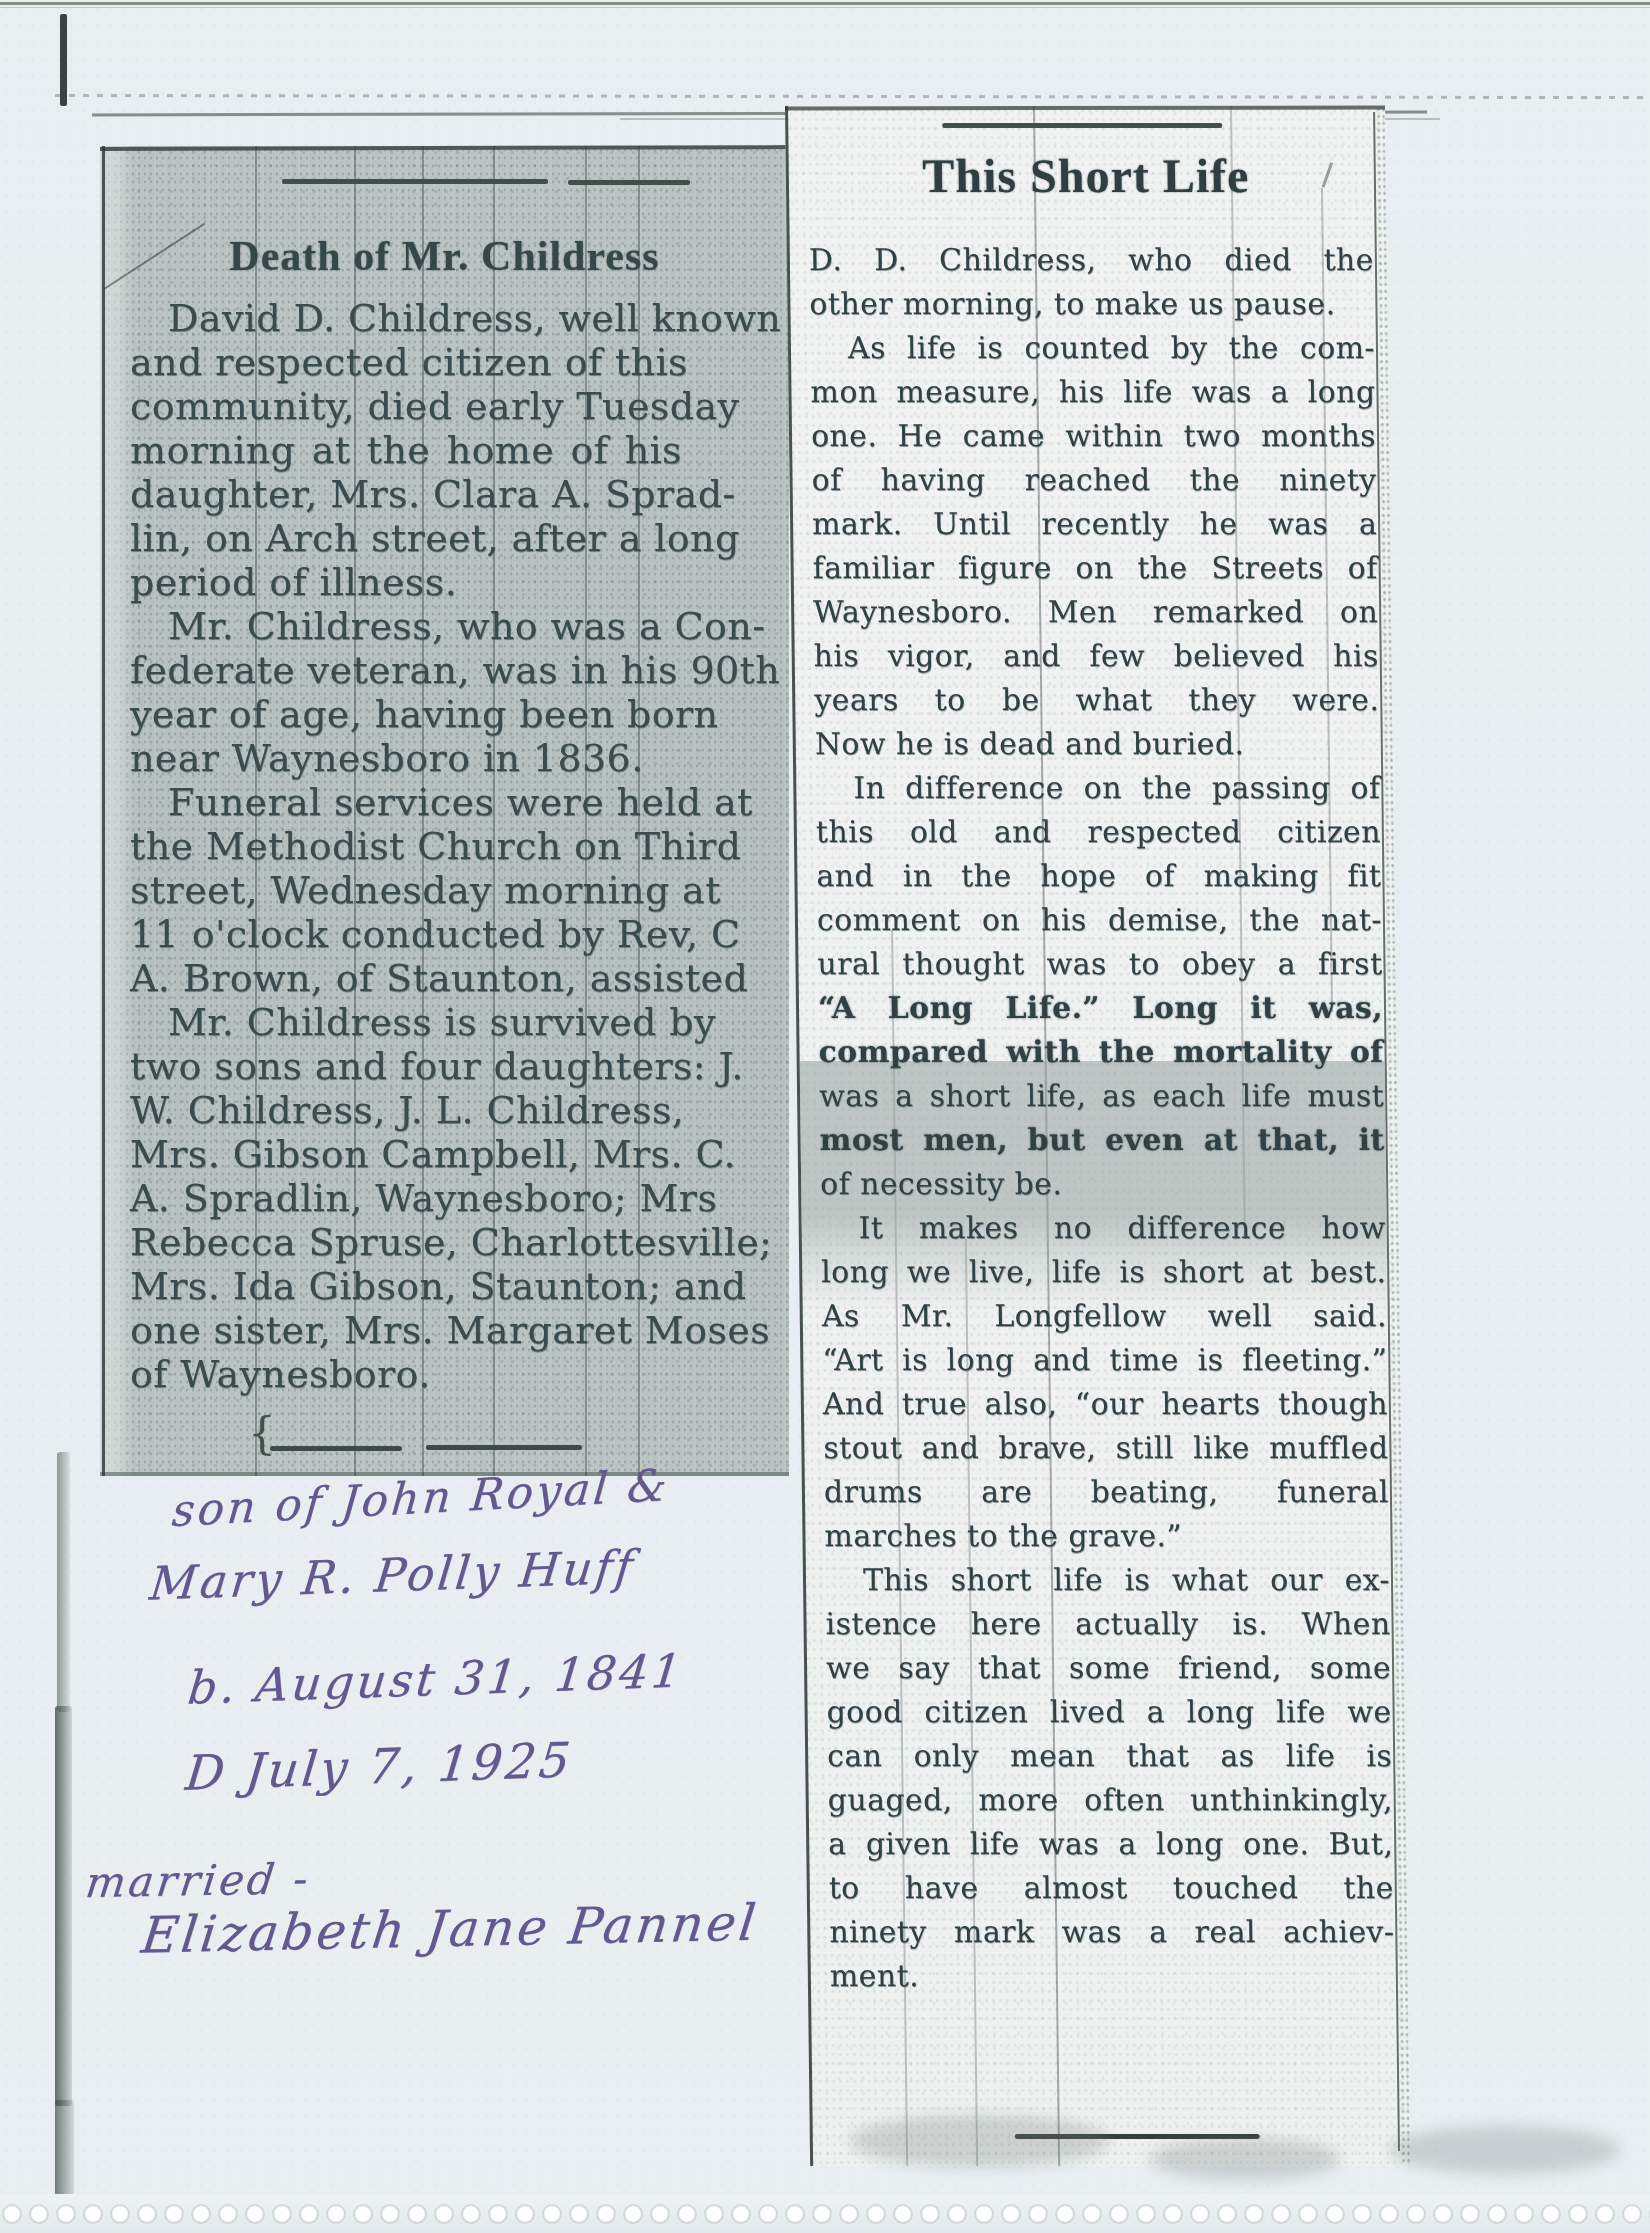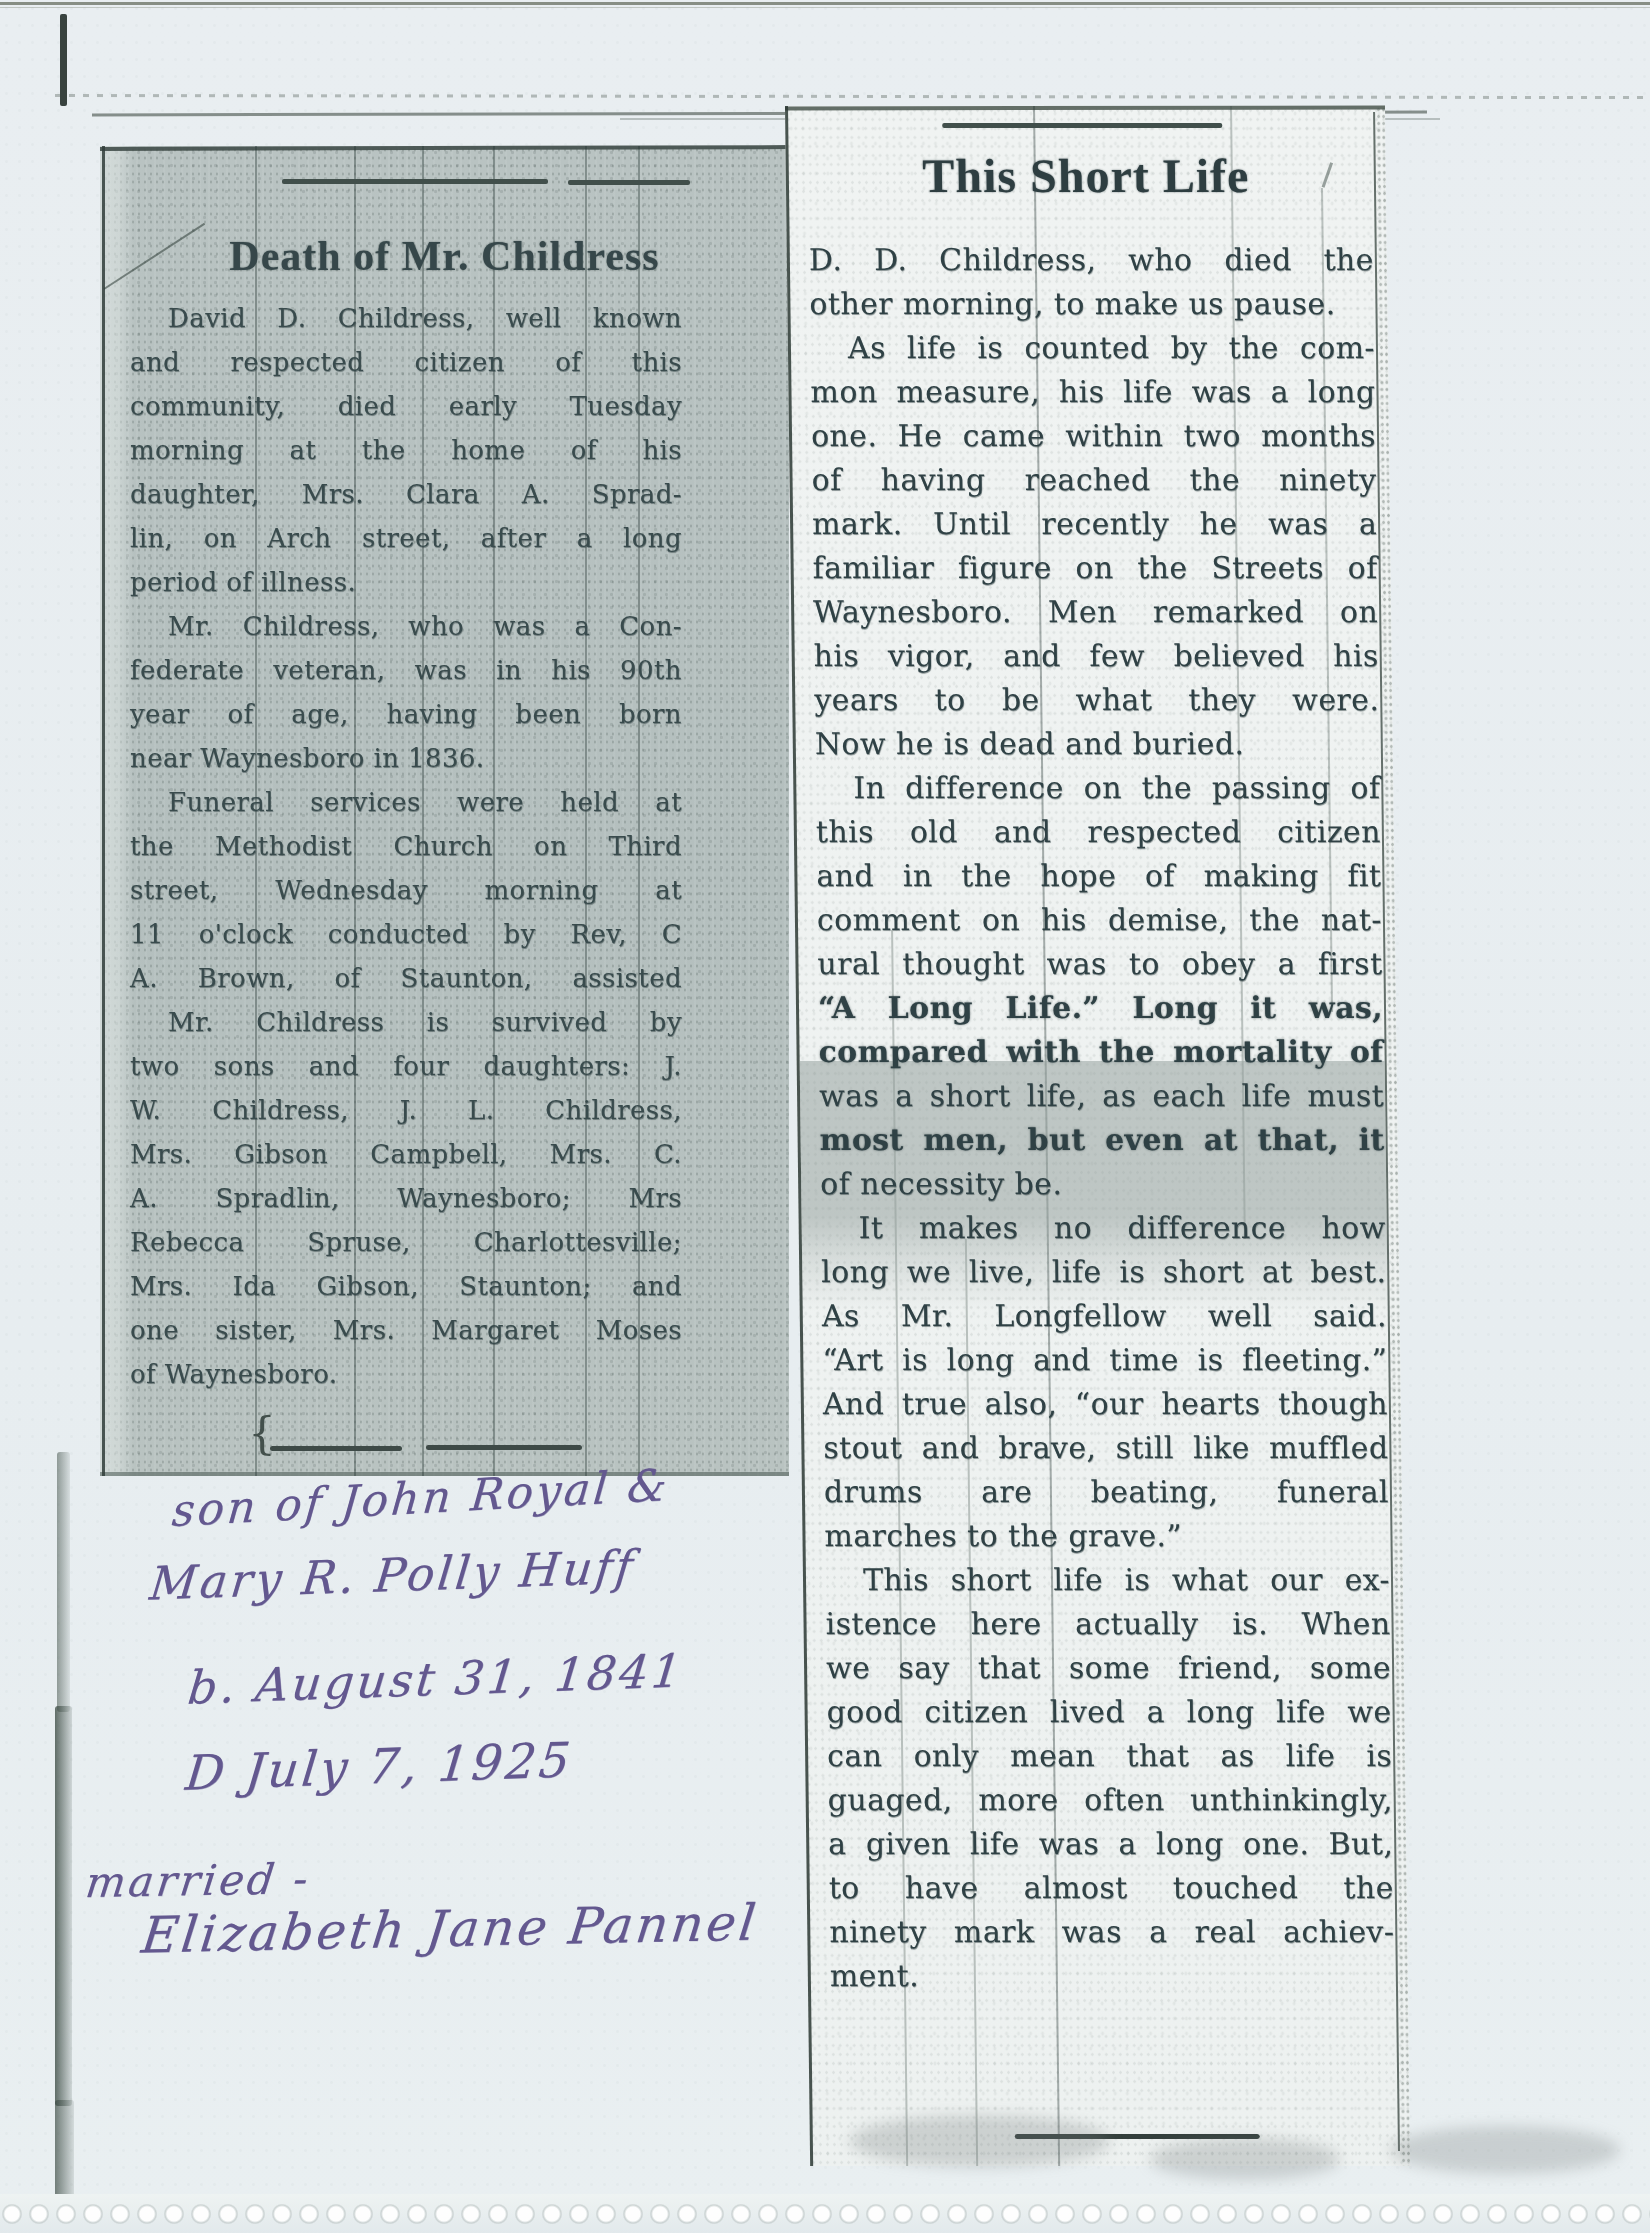--- a/index.html
+++ b/index.html
@@ -51,21 +51,21 @@
   .crease{position:absolute;top:0;width:2px;height:100%;background:rgba(40,55,52,.38);}
   .diag-crease{position:absolute;left:4px;top:142px;width:120px;height:2px;background:rgba(45,60,55,.55);transform:rotate(-33deg);transform-origin:left center;}
   .hl-rule{position:absolute;height:5px;background:#414f4b;border-radius:2px;}
   .clip-left .hl-rule-1{left:182px;top:33px;width:266px;}
   .clip-left .hl-rule-2{left:468px;top:34px;width:122px;}
   .headline-l{
     position:absolute;left:0;top:86px;width:100%;text-align:center;
     font-family:"Liberation Serif",serif;font-weight:bold;font-size:42px;color:#36474a;
     letter-spacing:1px;text-shadow:0 0 2px rgba(44,60,58,.55);
   }
-  .body-l{position:absolute;left:30px;top:150px;width:552px;font-size:26px;line-height:44px;}
+  .body-l{position:absolute;left:30px;top:150px;width:552px;font-size:38px;line-height:44px;}
   .line{text-align:justify;text-align-last:justify;white-space:nowrap;
     text-shadow:.5px .5px .7px rgba(40,55,58,.5);letter-spacing:.4px;}
   .line.indent{padding-left:38px;}
   .line.end{text-align-last:left;}
   .line.bold{font-weight:bold;text-shadow:0 0 2.2px rgba(35,50,52,.65);}
   .end-rule{position:absolute;height:5px;background:#3e4a47;border-radius:3px;}
   .clip-left .end-rule-1{left:170px;top:1300px;width:132px;}
   .clip-left .end-rule-2{left:326px;top:1299px;width:156px;}
   .end-mark{position:absolute;left:148px;top:1262px;font-size:44px;color:#43504c;font-family:"DejaVu Serif",serif;}
   

